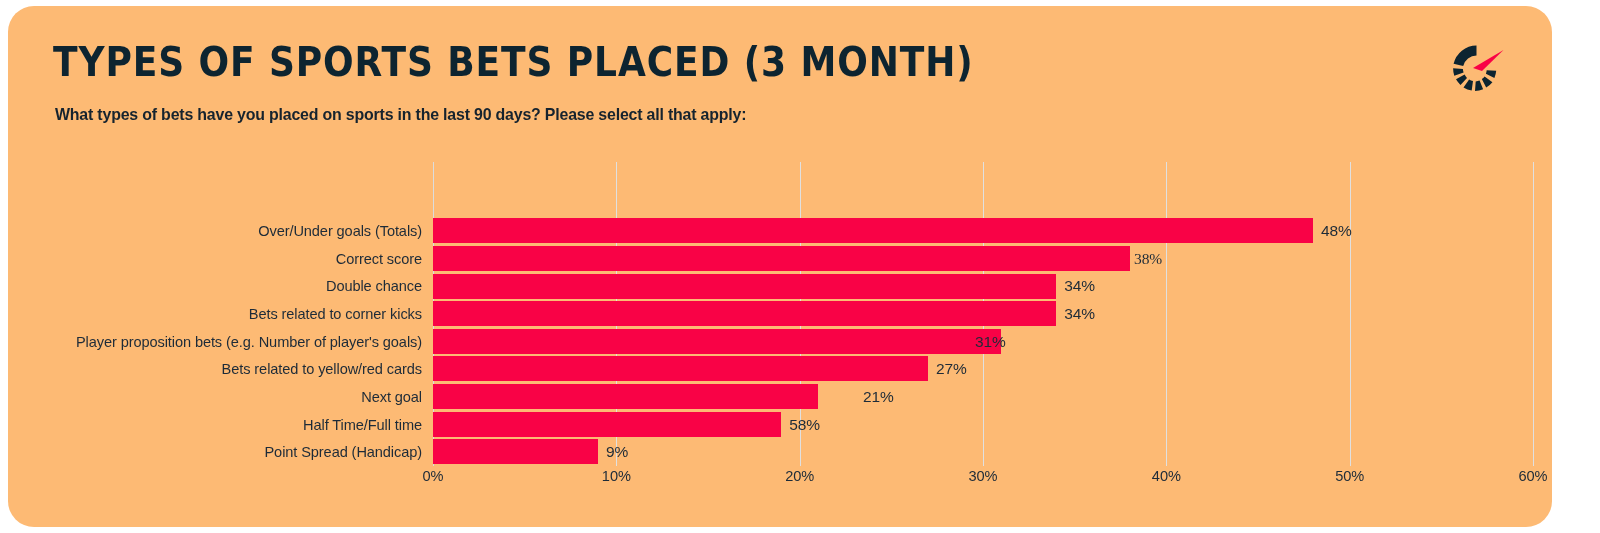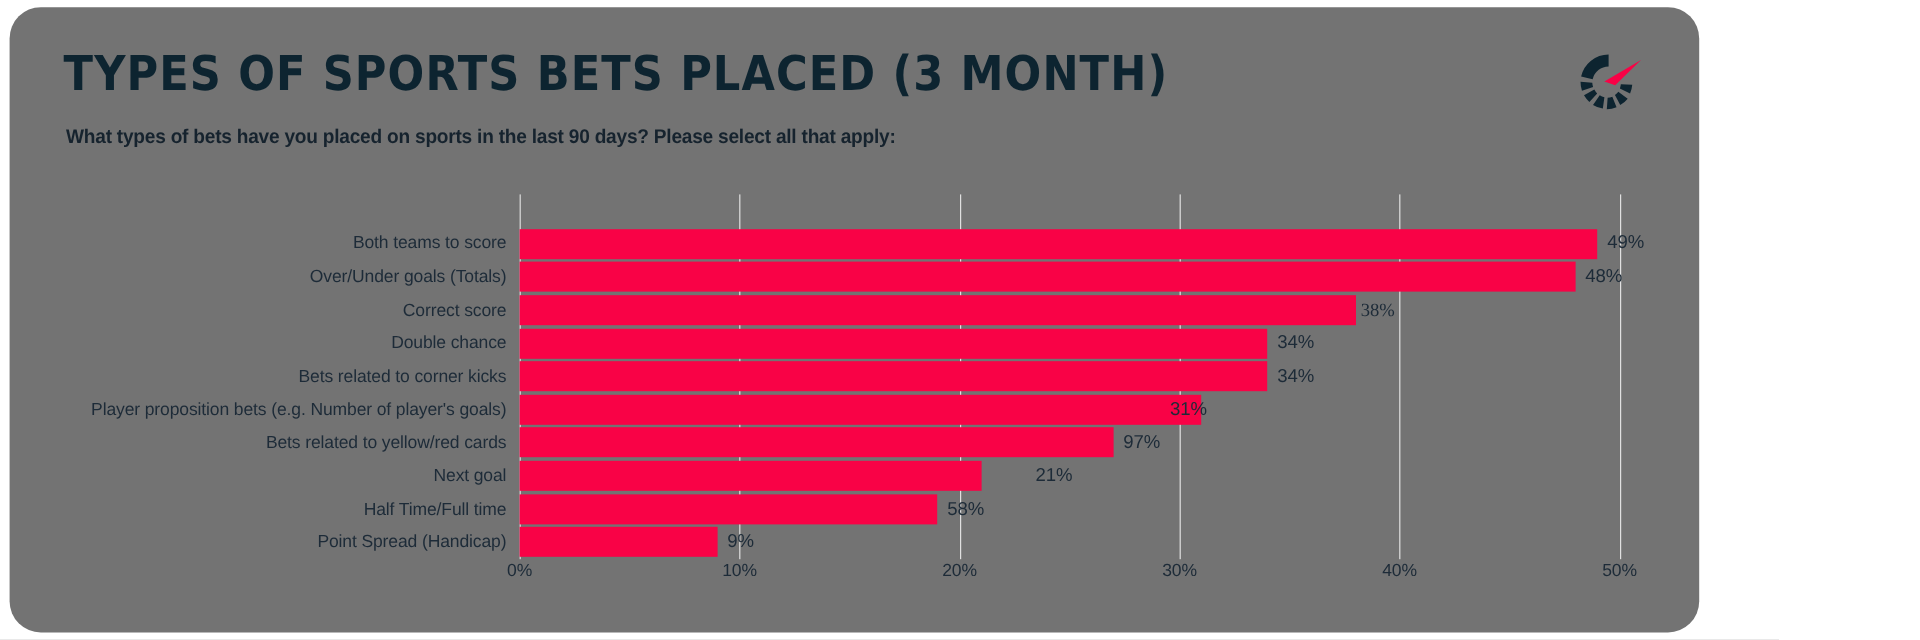--- a/index.html
+++ b/index.html
@@ -11,23 +11,23 @@
     width: 1600px;
     height: 533px;
     font-family: "Liberation Sans", "DejaVu Sans", sans-serif;
     overflow: hidden;
   }
 
   #card {
     position: absolute;
     left: 8px;
     top: 6px;
-    width: 1408px;
+    width: 1544px;
     height: 521px;
-    background: #737373;
+    background: #fdba74;
     border-radius: 26px;
     overflow: hidden;
   }
 
   
   #header {
     position: absolute;
     left: 0; top: 0; right: 0;
     height: 140px;
   }
@@ -177,25 +177,20 @@
     <div id="gridlines">
         <div class="gridline zero" style="left: 0px;"></div>
         <div class="gridline" style="left: 183.333px;"></div>
         <div class="gridline" style="left: 366.667px;"></div>
         <div class="gridline" style="left: 550px;"></div>
         <div class="gridline" style="left: 733.333px;"></div>
         <div class="gridline" style="left: 916.667px;"></div>
         <div class="gridline" style="left: 1100px;"></div>
       </div>
     <div class="rows" id="rows">
-        <div class="row" style="top: 27.6364px; height: 27.6364px;">
-          <div class="cat-label">Both teams to score</div>
-          <div class="bar" style="width: 898.333px; background: rgb(249, 2, 70);"></div>
-          <div class="bar-value" style="left: 906.333px;">49%</div>
-        </div>
         <div class="row" style="top: 55.2727px; height: 27.6364px;">
           <div class="cat-label">Over/Under goals (Totals)</div>
           <div class="bar" style="width: 880px; background: rgb(249, 2, 70);"></div>
           <div class="bar-value" style="left: 888px;">48%</div>
         </div>
         <div class="row" style="top: 82.9091px; height: 27.6364px;">
           <div class="cat-label">Correct score</div>
           <div class="bar" style="width: 696.667px; background: rgb(249, 2, 70);"></div>
           <div class="bar-value" style="left: 701px; font-family: Liberation Serif, serif;">38%</div>
         </div>
@@ -210,21 +205,21 @@
           <div class="bar-value" style="left: 631.333px;">34%</div>
         </div>
         <div class="row" style="top: 165.818px; height: 27.6364px;">
           <div class="cat-label">Player proposition bets (e.g. Number of player's goals)</div>
           <div class="bar" style="width: 568.333px; background: rgb(249, 2, 70);"></div>
           <div class="bar-value" style="left: 542px;">31%</div>
         </div>
         <div class="row" style="top: 193.455px; height: 27.6364px;">
           <div class="cat-label">Bets related to yellow/red cards</div>
           <div class="bar" style="width: 495px; background: rgb(249, 2, 70);"></div>
-          <div class="bar-value" style="left: 503px;">97%</div>
+          <div class="bar-value" style="left: 503px;">27%</div>
         </div>
         <div class="row" style="top: 221.091px; height: 27.6364px; padding-left: 48px;">
           <div class="cat-label">Next goal</div>
           <div class="bar" style="width: 385px; background: rgb(249, 2, 70);"></div>
           <div class="bar-value" style="left: 394px; margin-left: 36px;">21%</div>
         </div>
         <div class="row" style="top: 248.727px; height: 27.6364px;">
           <div class="cat-label">Half Time/Full time</div>
           <div class="bar" style="width: 348.333px; background: rgb(249, 2, 70);"></div>
           <div class="bar-value" style="left: 356.333px;">58%</div>

